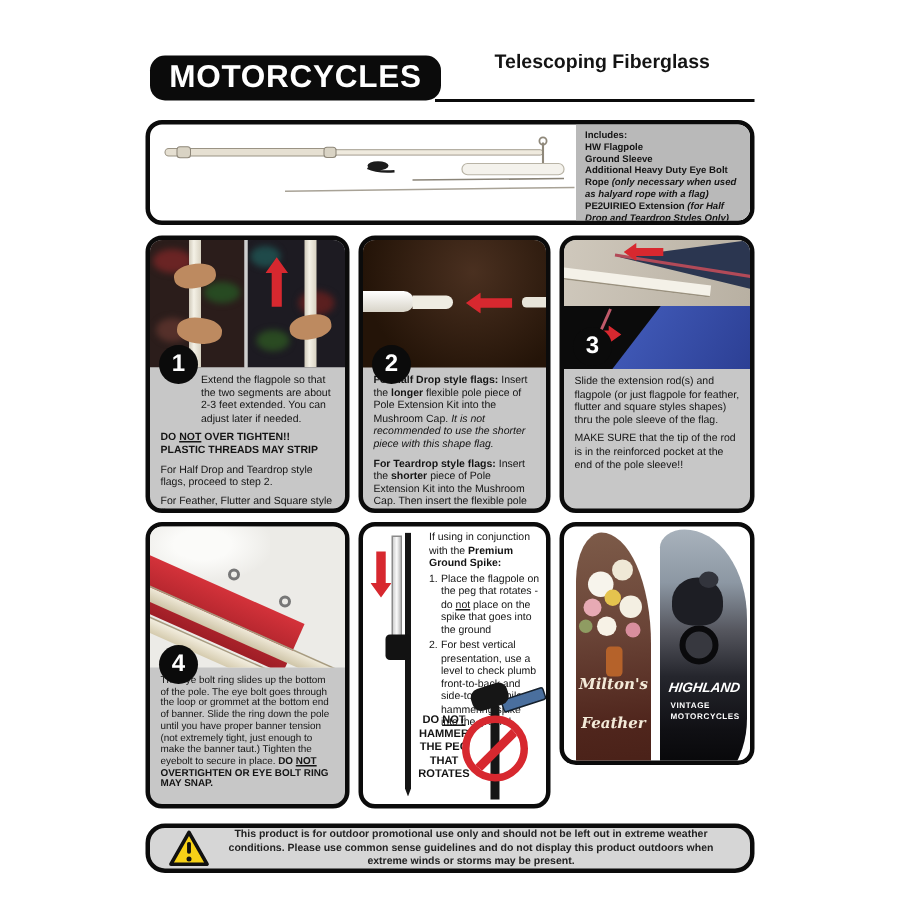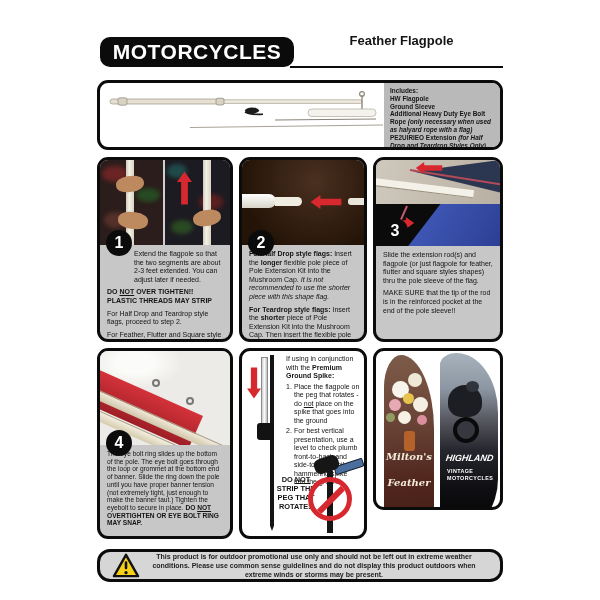--- a/index.html
+++ b/index.html
@@ -92,21 +92,21 @@
     align-items:center;padding:0 12px;}
   .footer-text{flex:1;text-align:center;font-size:7px;line-height:9px;font-weight:700;color:#222;}
 </style>
 </head>
 <body>
 
 <div class="abs inst-badge">
   <span>MOTORCYCLES</span>
 </div>
 <div class="abs prod-title">
-  <div>Feather Flagpole</div>
+  <div>Telescoping Fiberglass</div>
 </div>
 <div class="abs head-rule"></div>
 
 <div class="abs includes-panel">
   <svg class="abs includes-art" viewBox="0 0 285 64">
     <rect x="10" y="16" width="115" height="5" rx="2.5" fill="#e6e0d2" stroke="#9a9384" stroke-width="0.7"></rect>
     <rect x="122" y="16.8" width="140" height="3.6" rx="1.8" fill="#efeade" stroke="#9a9384" stroke-width="0.6"></rect>
     <rect x="18" y="14.8" width="9" height="7.4" rx="2" fill="#d9d3c4" stroke="#8f887a" stroke-width="0.7"></rect>
     <rect x="116" y="15.2" width="8" height="6.8" rx="2" fill="#d9d3c4" stroke="#8f887a" stroke-width="0.7"></rect>
     <line x1="262" y1="12" x2="262" y2="26" stroke="#8f887a" stroke-width="1.4"></line>
@@ -246,21 +246,21 @@
       <span class="n">1.</span>
       <span><span>Place the flagpole on the peg that rotates - do </span><span class="u">not</span><span> place on the spike that goes into the ground</span></span>
     </div>
     <div class="sp-item">
       <span class="n">2.</span>
       <span>For best vertical presentation, use a level to check plumb front-to-back and side-to-side while hammering spike into the ground</span>
     </div>
   </div>
 
   <div class="spike-warn">
-    <span>DO </span><span class="u">NOT</span><span> STRIP THE PEG THAT ROTATES</span>
+    <span>DO </span><span class="u">NOT</span><span> HAMMER THE PEG THAT ROTATES</span>
   </div>
 
   <div style="position:absolute;left:72px;top:106px;width:25px;height:15px;background:#161616;border-radius:6px;transform:rotate(-18deg);z-index:3;"></div>
   <div style="position:absolute;left:92px;top:111px;width:28px;height:7px;background:#4a6f9e;border:1px solid #15202c;border-radius:2px;transform:rotate(-18deg);z-index:2;"></div>
   <div style="position:absolute;left:85px;top:118px;width:6px;height:64px;background:#161616;border-radius:3px 3px 0 0;"></div>
   <div class="ring">
     <div class="slash"></div>
   </div>
 </div>
 

